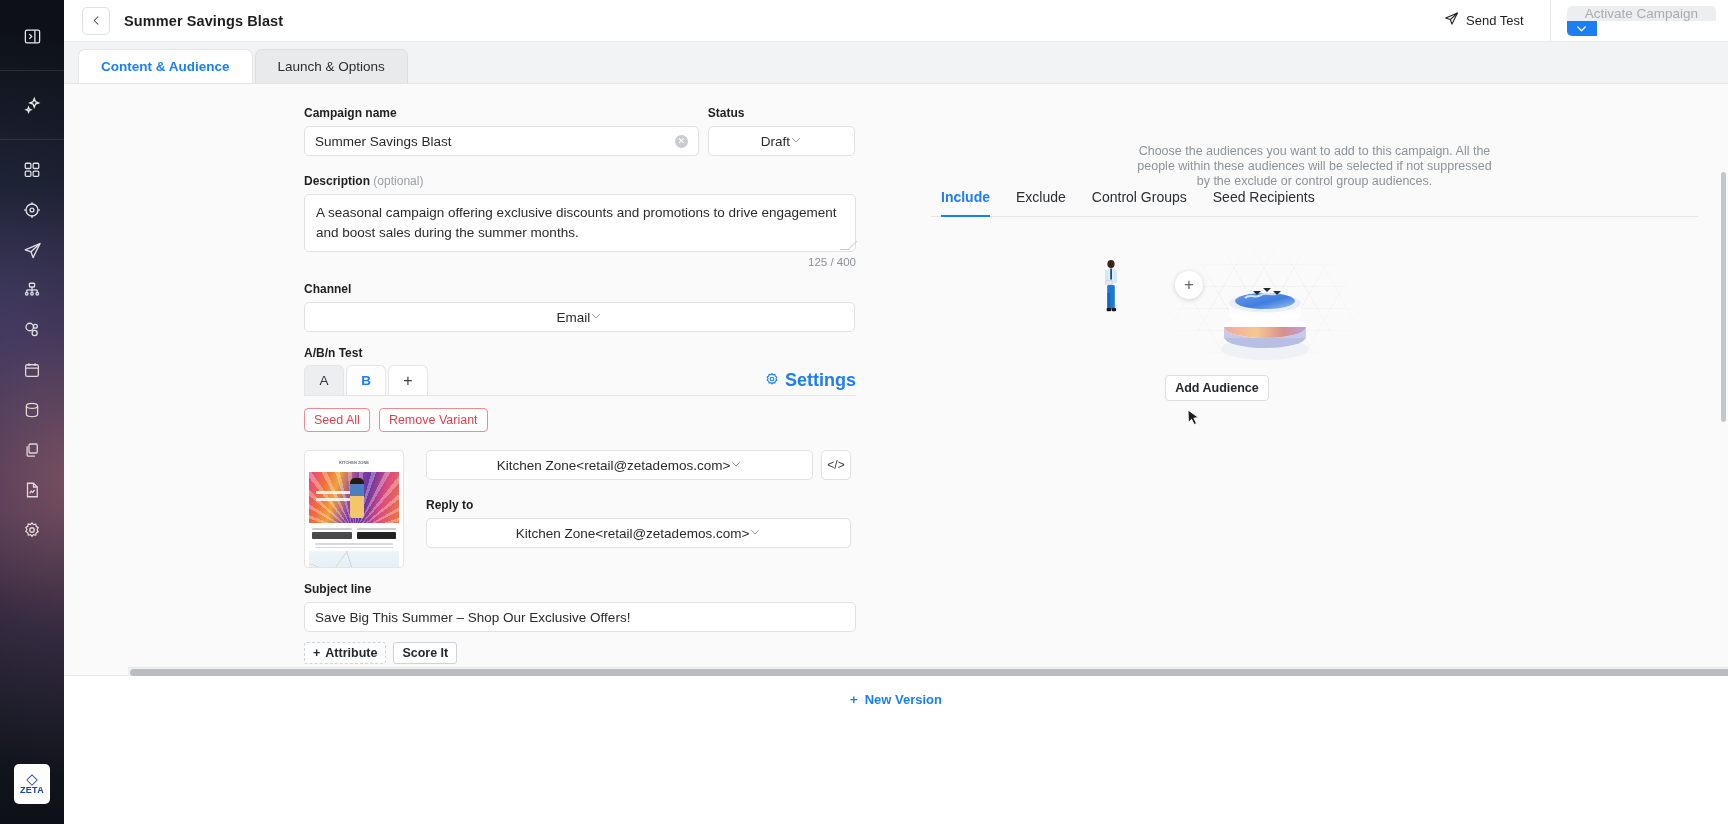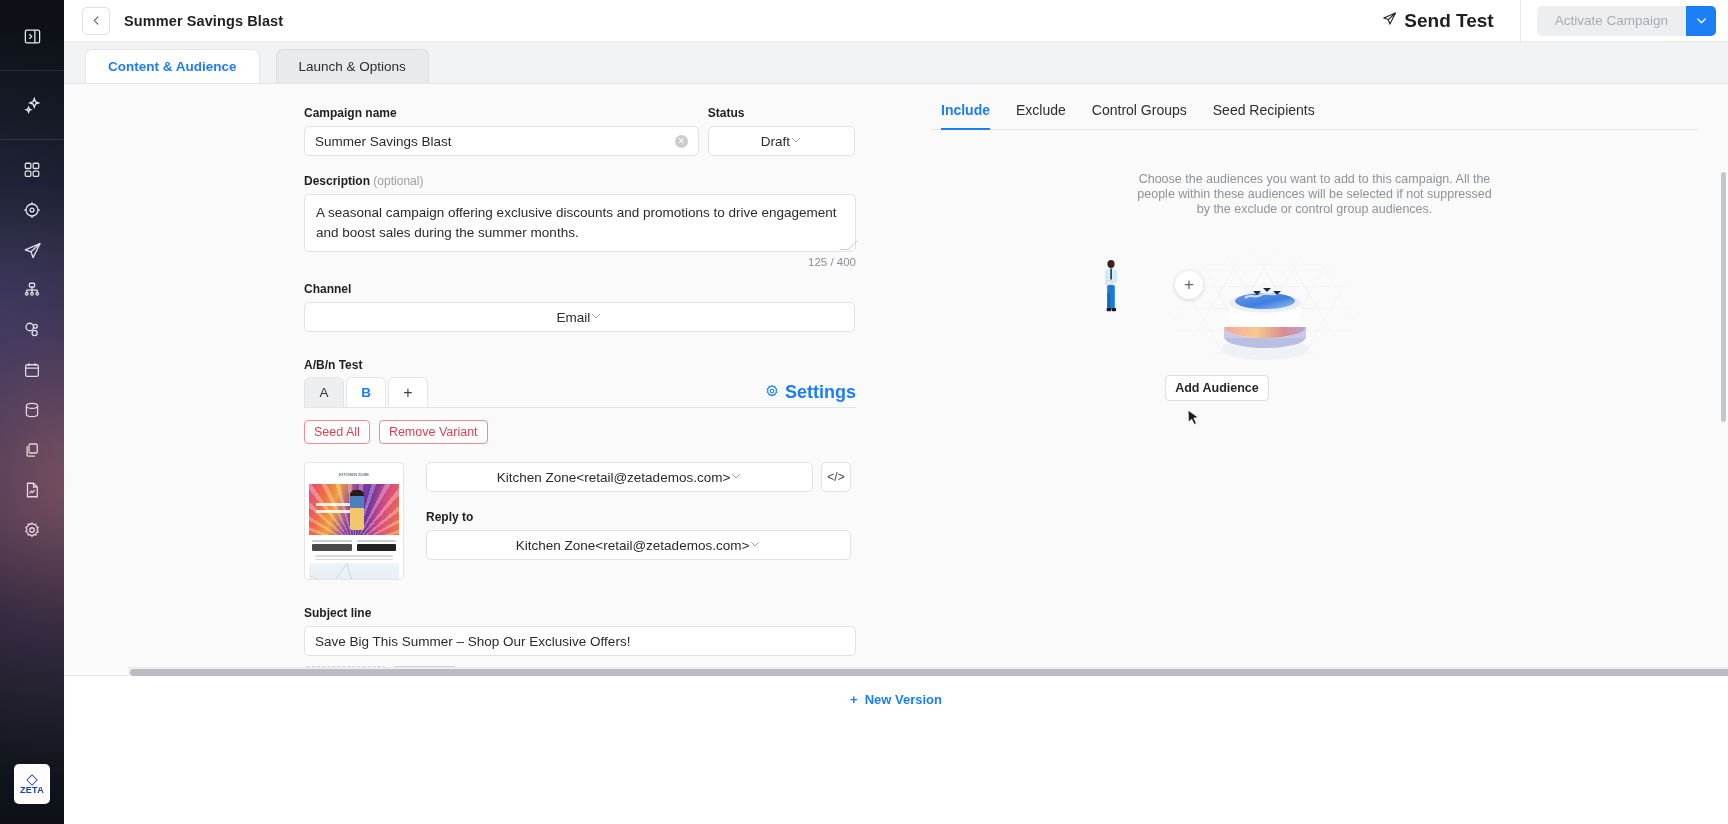--- a/index.html
+++ b/index.html
@@ -58,37 +58,37 @@
     background: #fff; display: flex; align-items: center; justify-content: center;
     cursor: pointer; flex: 0 0 28px;
   }
   #page-title { font-size: 14.5px; font-weight: bold; color: #1f1f1f; margin-left: 14px; letter-spacing: .1px; }
   #header-right { margin-left: auto; display: flex; align-items: center; height: 42px; }
   #send-test {
     display: flex; align-items: center; gap: 7px; cursor: pointer;
     padding: 0 26px 0 10px; height: 42px;
     border-right: 1px solid #e8e8e8;
   }
-  #send-test .lbl { font-size: 19px; font-weight: bold; color: #1f1f1f; }
-  #activate-wrap { display: flex; margin-left: 16px; height: 30px; border-radius: 5px; overflow: hidden; }
+  #send-test .lbl { font-size: 13px; font-weight: normal; color: #1f1f1f; }
+  #activate-wrap { display: flex; margin-left: 16px; height: 30px; border-radius: 5px; overflow: hidden; flex-direction: column; }
   #activate-btn {
     background: #eceef0; color: #a6adb4; font-size: 13.5px;
     padding: 0 18px; height: 30px; border: none;
     display: flex; align-items: center; cursor: not-allowed;
     font-family: "Liberation Sans", sans-serif;
   }
   #activate-caret {
     background: #1b7ef5; width: 30px; height: 30px;
     display: flex; align-items: center; justify-content: center; cursor: pointer;
   }
 
   
   #tabbar {
     height: 42px; flex: 0 0 42px; background: #f2f3f5;
-    display: flex; align-items: flex-end; padding-left: 21px; gap: 16px;
+    display: flex; align-items: flex-end; padding-left: 14px; gap: 2px;
     border-bottom: 1px solid #e4e5e7;
   }
   .tab {
     height: 34px; padding: 0 22px; border-radius: 7px 7px 0 0;
     display: flex; align-items: center; font-size: 13.5px;
     cursor: pointer; border: 1px solid transparent; border-bottom: none;
   }
   .tab.active { background: #ffffff; color: #1b7ef5; font-weight: bold; border-color: #e4e5e7; }
   .tab.inactive { background: #e9eaec; color: #2d2d2d; border-color: #dcdde0; }
 
@@ -203,21 +203,21 @@
   #subject-input { width: 552px; }
   #subject-actions { display: flex; gap: 7px; margin-top: 10px; }
   .ghost-btn {
     height: 22px; border: 1px dashed #cfd2d6; border-radius: 3px; background: #fff;
     font-size: 12.5px; color: #25282c; padding: 0 8px; display: flex; align-items: center; gap: 5px;
     cursor: pointer; font-family: "Liberation Sans", sans-serif; font-weight: bold;
   }
   .ghost-btn.solid { border-style: solid; }
 
   .mt18 { margin-top: 18px; }
-  .mt22 { margin-top: 26px; }
+  .mt22 { margin-top: 14px; }
   .mt14 { margin-top: 14px; }
 
   
   #aud-tabs { display: flex; gap: 26px; border-bottom: 1px solid #e4e5e7; padding-left: 10px; }
   .atab { font-size: 14px; color: #2a2d31; padding-bottom: 11px; cursor: pointer; position: relative; }
   .atab.on { color: #1b7ef5; font-weight: bold; }
   .atab.on::after { content: ""; position: absolute; left: 0; right: 0; bottom: -1px; height: 2.5px; background: #1b7ef5; }
 
   #aud-desc {
     margin: 42px auto 0; width: 360px; text-align: center;
@@ -569,28 +569,28 @@
               <span>+</span>
               <span>Attribute</span>
             </button>
             <button class="ghost-btn solid">Score It</button>
           </div>
         </div>
       </div>
     </div>
 
     <div id="right-pane">
+      <div id="aud-desc">Choose the audiences you want to add to this campaign. All the people within these audiences will be selected if not suppressed by the exclude or control group audiences.</div>
+
       <div id="aud-tabs">
         <div class="atab on">Include</div>
         <div class="atab">Exclude</div>
         <div class="atab">Control Groups</div>
         <div class="atab">Seed Recipients</div>
       </div>
-
-      <div id="aud-desc">Choose the audiences you want to add to this campaign. All the people within these audiences will be selected if not suppressed by the exclude or control group audiences.</div>
 
       <div id="aud-art">
         <div id="hex-bg"></div>
 
         <svg id="person" viewBox="0 0 24 62">
           <ellipse cx="12" cy="5" rx="3.6" ry="4" fill="#3b2318"></ellipse>
           <rect x="8.2" y="9" width="7.6" height="17" rx="2.4" fill="#d9f0fb"></rect>
           <rect x="11.2" y="9.5" width="1.8" height="11" fill="#2f4a63"></rect>
           <rect x="6.2" y="11" width="2.6" height="13" rx="1.3" fill="#cbe9f8"></rect>
           <rect x="15.2" y="11" width="2.6" height="13" rx="1.3" fill="#cbe9f8"></rect>

